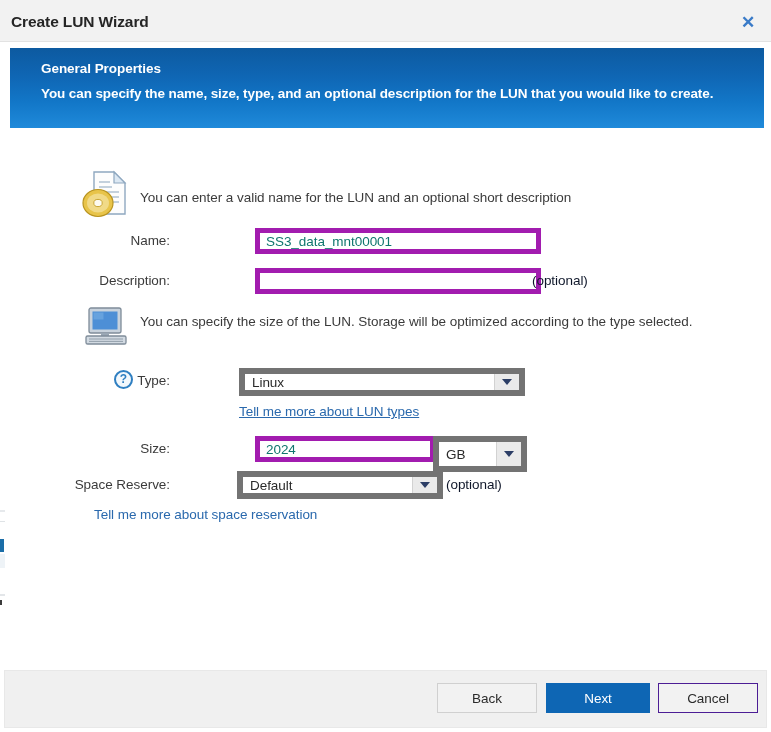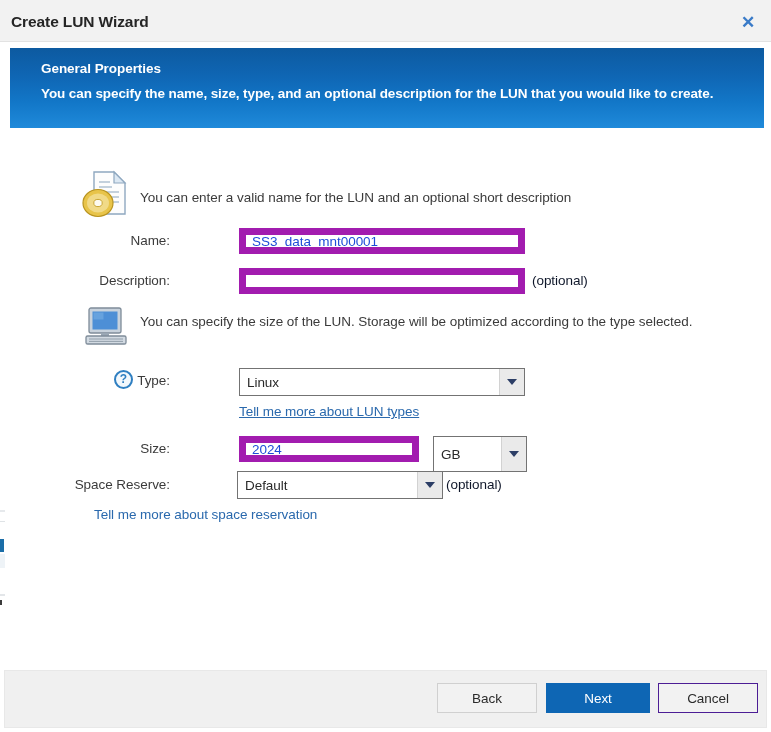--- a/index.html
+++ b/index.html
@@ -144,47 +144,48 @@
   }
   .lbl-name   { left: 60px;  top: 233px; width: 110px; }
   .lbl-desc   { left: 60px;  top: 273px; width: 110px; }
   .lbl-type   { left: 60px;  top: 373px; width: 110px; }
   .lbl-size   { left: 60px;  top: 441px; width: 110px; }
   .lbl-space  { left: 20px;  top: 477px; width: 150px; }
 
   .txtbox {
     position: absolute;
     background: #ffffff;
-    border: 7px solid #a21caf;
+    border: 5px solid #a21caf;
     box-sizing: border-box;
     font-family: "Liberation Sans", sans-serif;
     font-size: 13.5px;
-    color: #1d4ed8;
+    color: #0f766e;
     padding: 0 6px;
     outline: none;
     letter-spacing: -0.05px;
+    margin-left: 16px;
   }
   .in-name { left: 239px; top: 228px; width: 286px; height: 26px; }
   .in-desc { left: 239px; top: 268px; width: 286px; height: 26px; }
   .in-size { left: 239px; top: 436px; width: 180px; height: 26px; }
 
   .optional-txt {
     position: absolute;
     font-size: 13.5px;
     color: #0f172a;
     letter-spacing: -0.05px;
   }
   .opt-desc  { left: 532px; top: 273px; }
   .opt-space { left: 446px; top: 477px; }
 
   
   .selbox {
     position: absolute;
     background: #ffffff;
-    border: 1px solid #737373;
+    border: 6px solid #737373;
     box-sizing: border-box;
     cursor: pointer;
   }
   .selbox .sel-val {
     position: absolute;
     left: 7px;
     top: 50%;
     transform: translateY(-50%);
     font-size: 13.5px;
     color: #2a2a2a;

